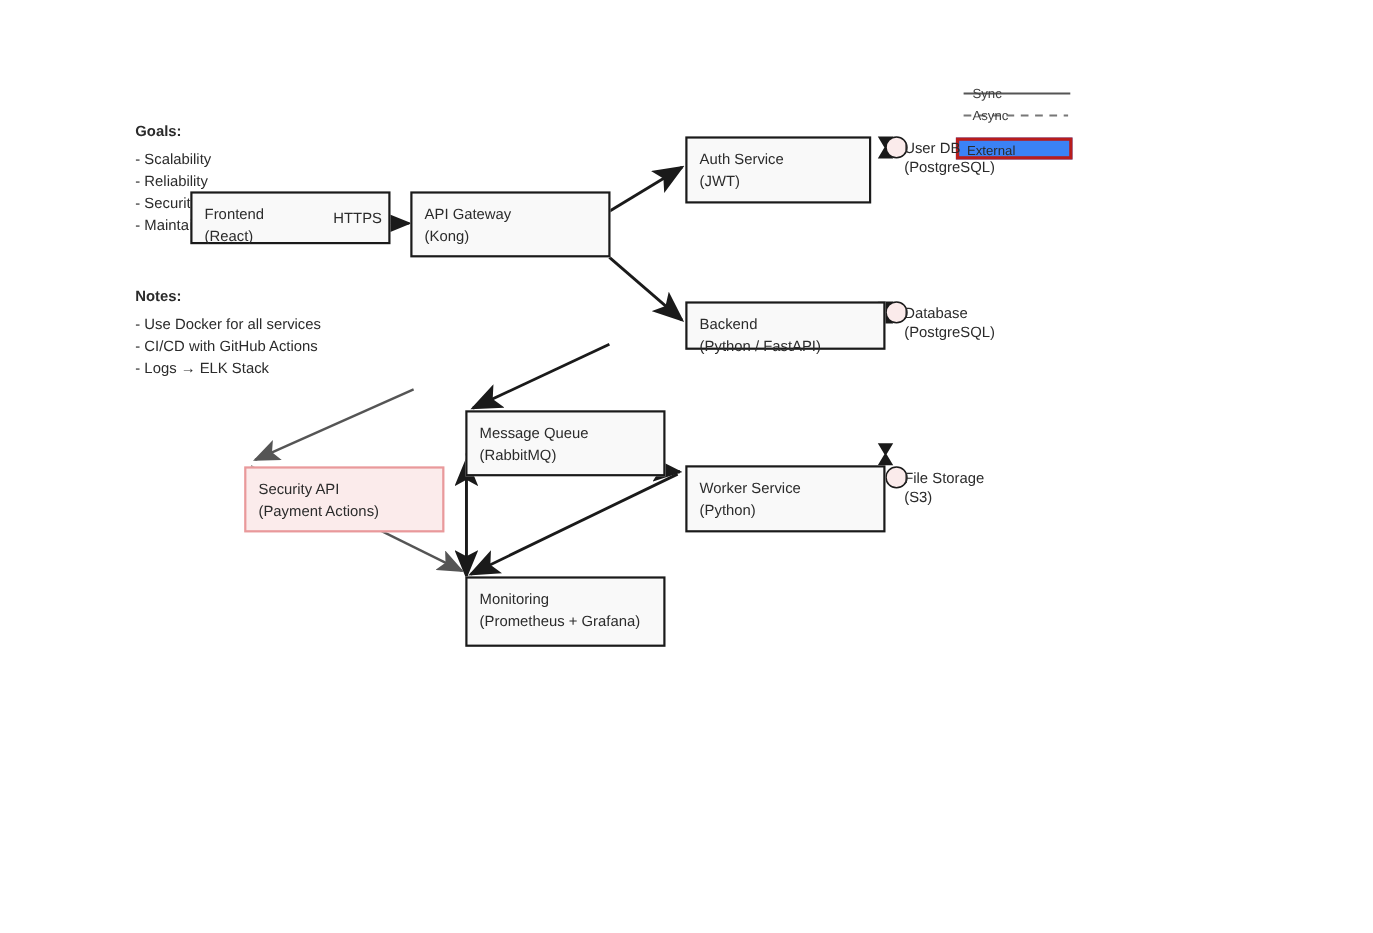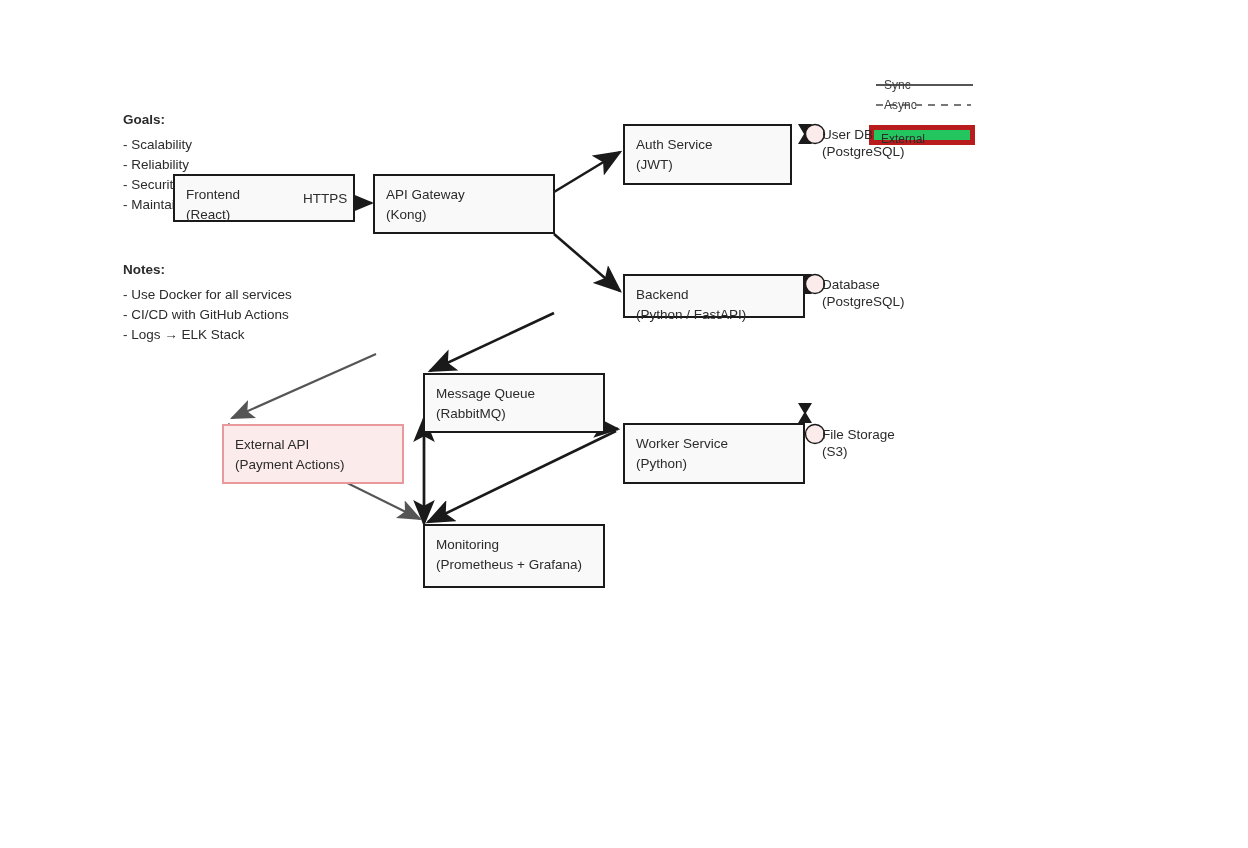--- a/index.html
+++ b/index.html
@@ -35,22 +35,22 @@
     z-index: 5;
   }
   .node .l2 { display: block; }
   .node.external {
     background: #fbebeb;
     border: 2px solid #e9999b;
   }
   .tag-external {
     position: absolute;
     box-sizing: border-box;
-    background: #22c55e;
-    border: 5px solid #b91c1c;
+    background: #3b82f6;
+    border: 3px solid #b91c1c;
     color: #2b2b2b;
     font-size: 12px;
     line-height: 18px;
     padding: 0 0 0 7px;
     z-index: 6;
   }
   .freetext {
     position: absolute;
     color: #2b2b2b;
     font-size: 13.5px;
@@ -204,21 +204,21 @@
     <span>Monitoring</span>
     <span class="l2">(Prometheus + Grafana)</span>
   </div>
 
   <div class="node" style="left:623px; top:423px; width:182px; height:61px;">
     <span>Worker Service</span>
     <span class="l2">(Python)</span>
   </div>
 
   <div class="node external" style="left:222px; top:424px; width:182px; height:60px;">
-    <span>External API</span>
+    <span>Security API</span>
     <span class="l2">(Payment Actions)</span>
   </div>
 
   <div class="edge-label" style="left:303px; top:191px;">HTTPS</div>
 
   <div class="endpoint-label" style="left:822px; top:126px;">
     <span>User DB</span><br>
     <span>(PostgreSQL)</span>
   </div>
 

